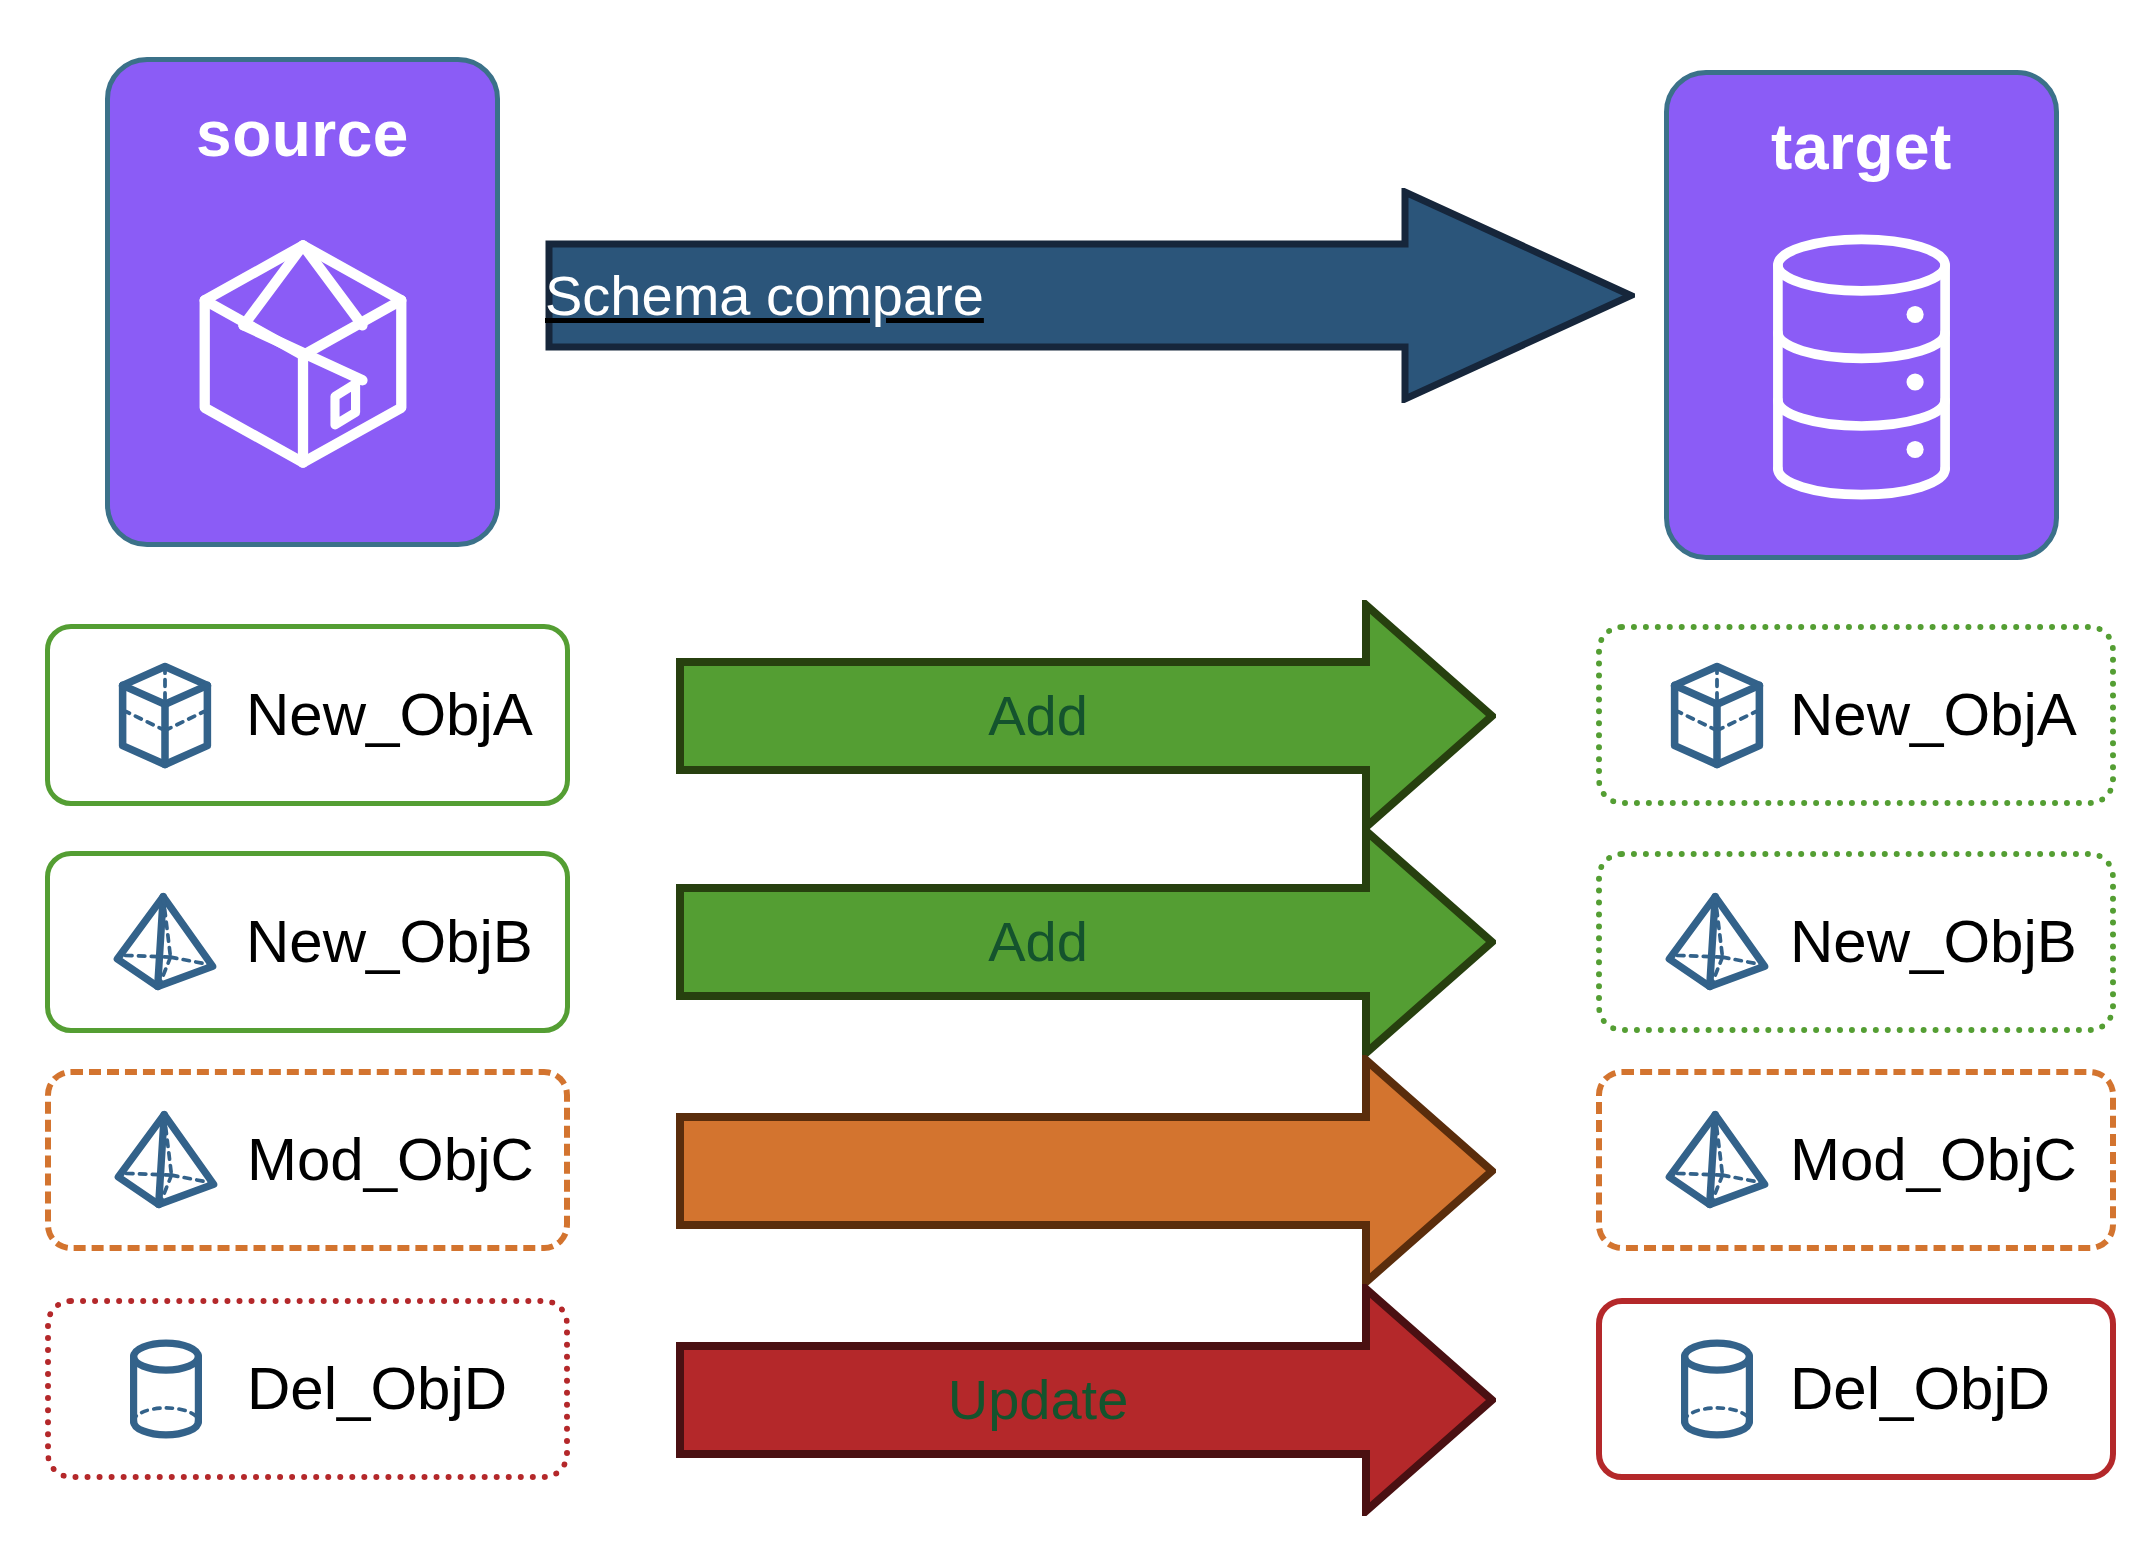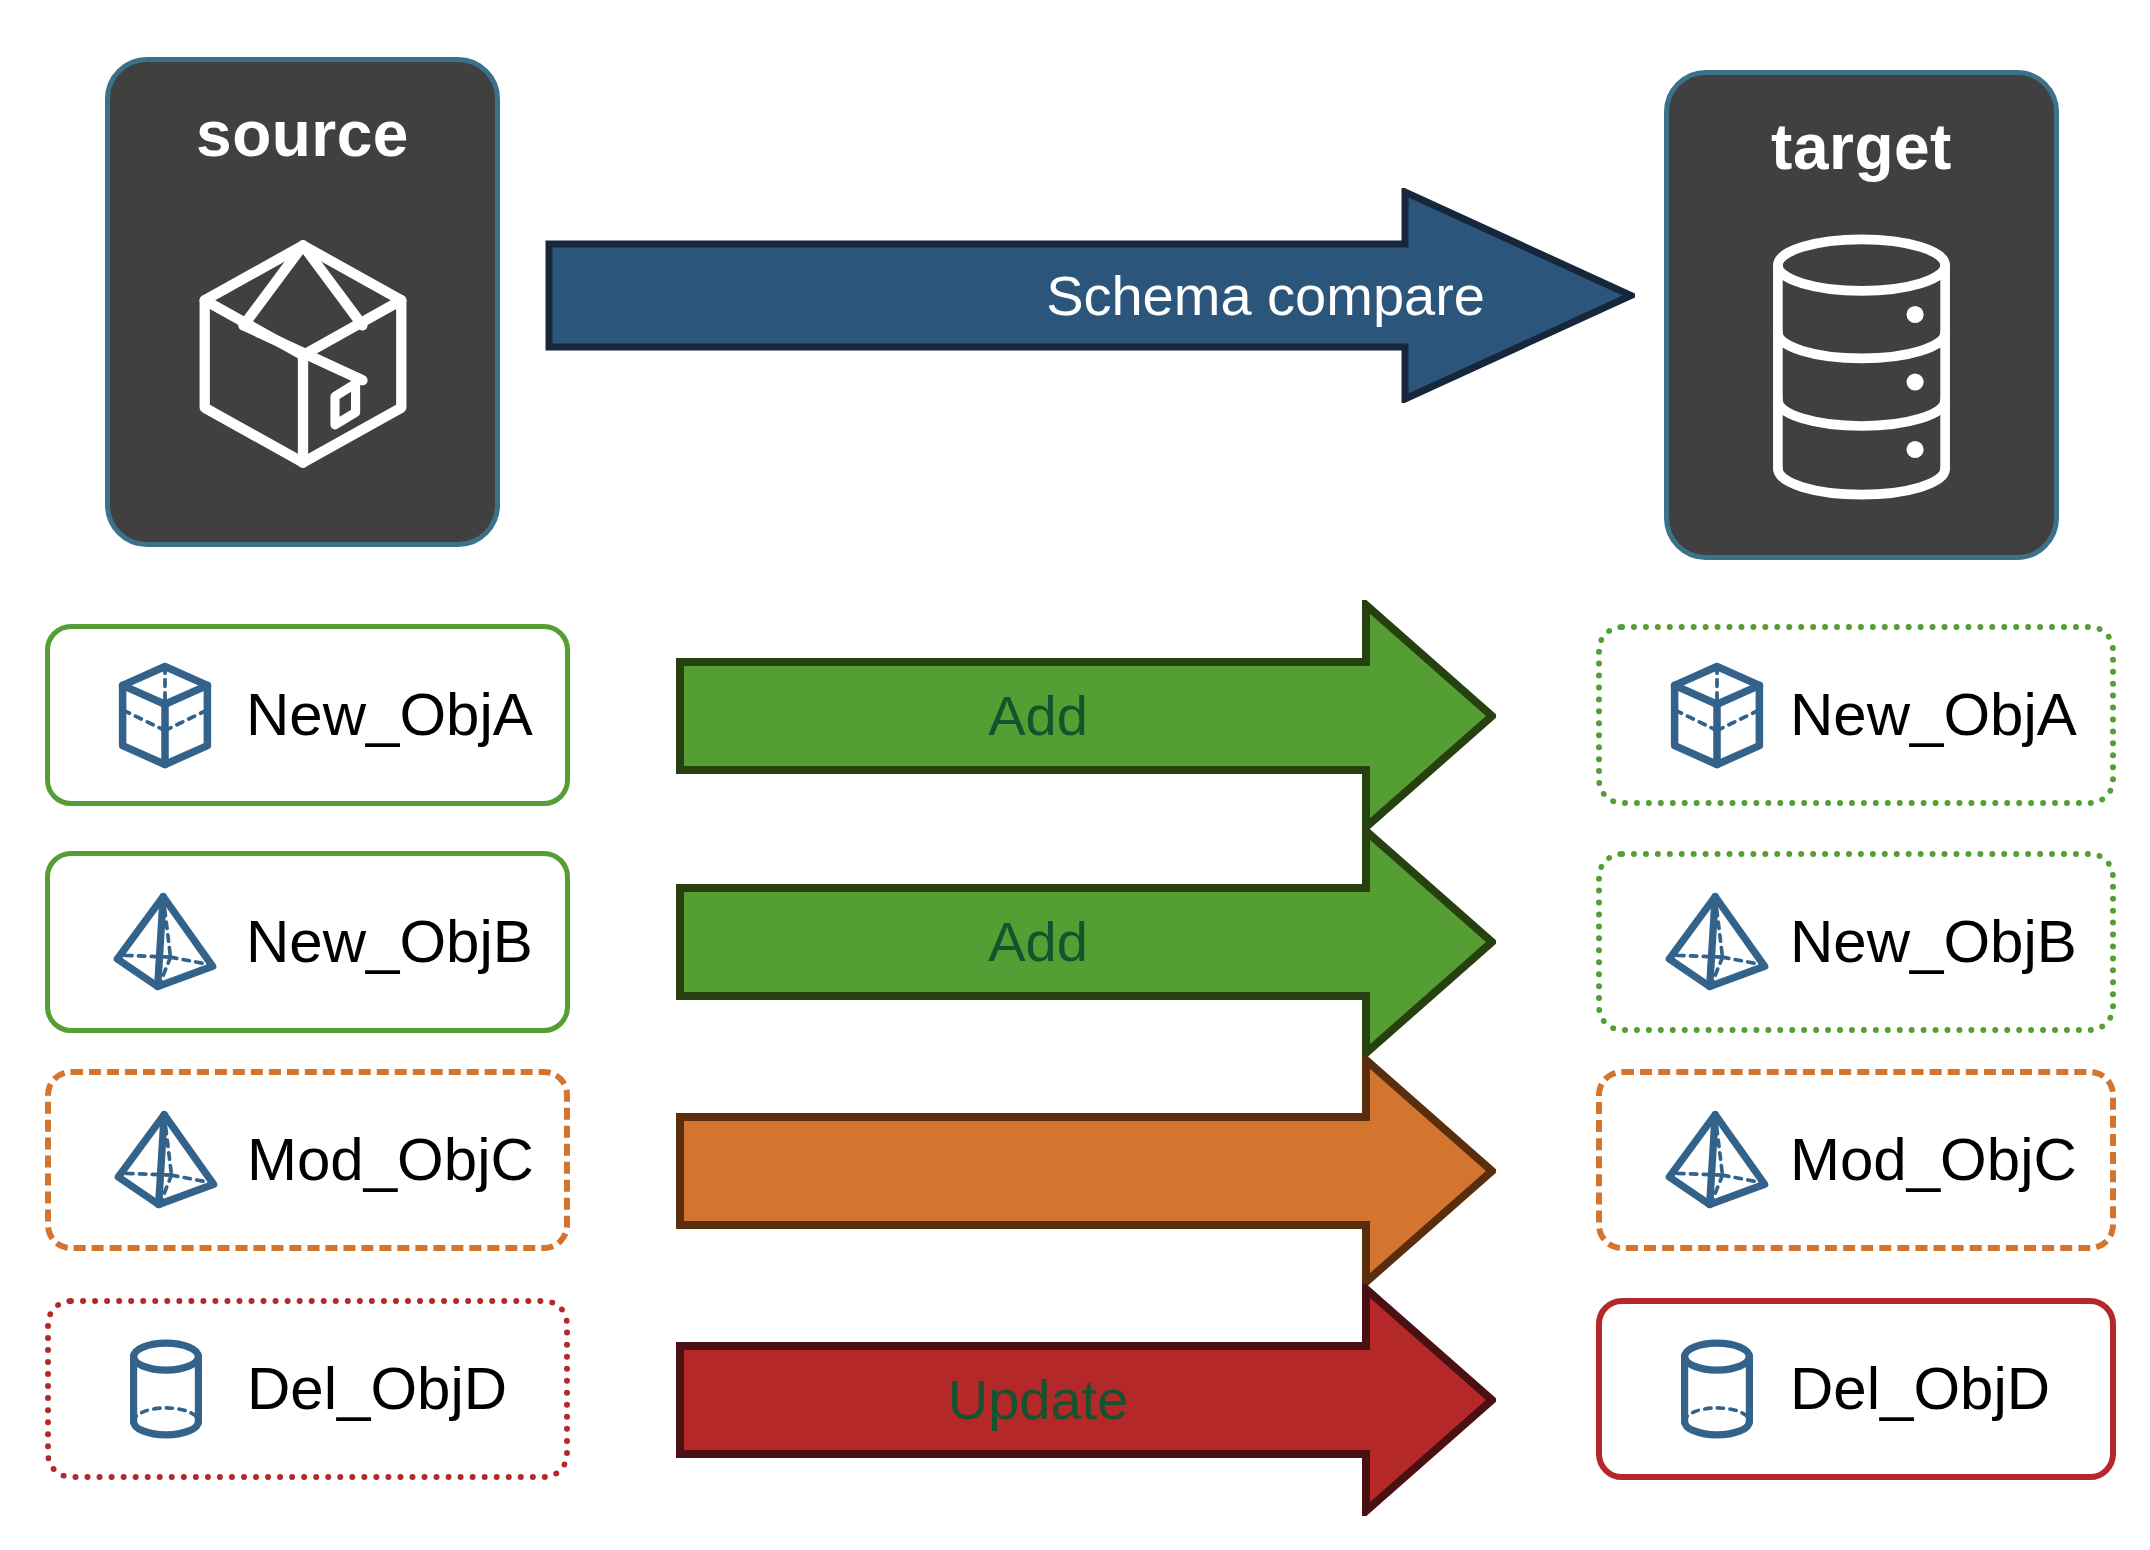--- a/index.html
+++ b/index.html
@@ -6,21 +6,21 @@
   body{
     width:2150px;height:1550px;position:relative;overflow:hidden;
     font-family:"Liberation Sans","DejaVu Sans",sans-serif;
     -webkit-font-smoothing:antialiased;
   }
   .stage{position:absolute;inset:0;}
 
   
   .endpoint{
     position:absolute;
-    background:#404040;
+    background:#8b5cf6;
     border:5px solid #3B7189;
     border-radius:42px;
     box-sizing:border-box;
     display:flex;flex-direction:column;align-items:center;
   }
   .endpoint .cap{
     color:#ffffff;font-weight:bold;font-size:64px;letter-spacing:.5px;
     margin-top:40px;line-height:1;
   }
   .endpoint .glyph{
@@ -116,21 +116,21 @@
         <circle cx="150" cy="139" r="8" fill="#ffffff"></circle>
         <circle cx="150" cy="202" r="8" fill="#ffffff"></circle>
       </svg>
     </div>
   </div>
 
   <div id="schema-arrow">
     <svg viewBox="0 0 1090 215" preserveAspectRatio="none" style="width:100%;height:100%;">
       <polygon points="4,56 860,56 860,4 1086,107.5 860,211 860,159 4,159" fill="#2B557A" stroke="#16263B" stroke-width="7" stroke-linejoin="miter"></polygon>
     </svg>
-    <div style="position:absolute;left:0;top:0;width:1090px;height:215px;display:flex;align-items:center;justify-content:flex-end;">
+    <div style="position:absolute;left:0;top:0;width:1090px;height:215px;display:flex;align-items:center;justify-content:flex-start;text-decoration:underline;">
       <span style="color:#ffffff;font-size:56px;margin-right:150px;line-height:1;">Schema compare</span>
     </div>
   </div>
 
   <div class="row" id="row-0">
     <div class="objbox left bd-green-solid">
       <div class="shape">
         <svg viewBox="0 0 110 120" width="104" height="113" aria-hidden="true">
           <g fill="none" stroke="#33628A" stroke-width="8" stroke-linejoin="round" stroke-linecap="round">
             <path d="M10 28 L55 8 L100 28 L100 92 L55 112 L10 92 Z"></path>

